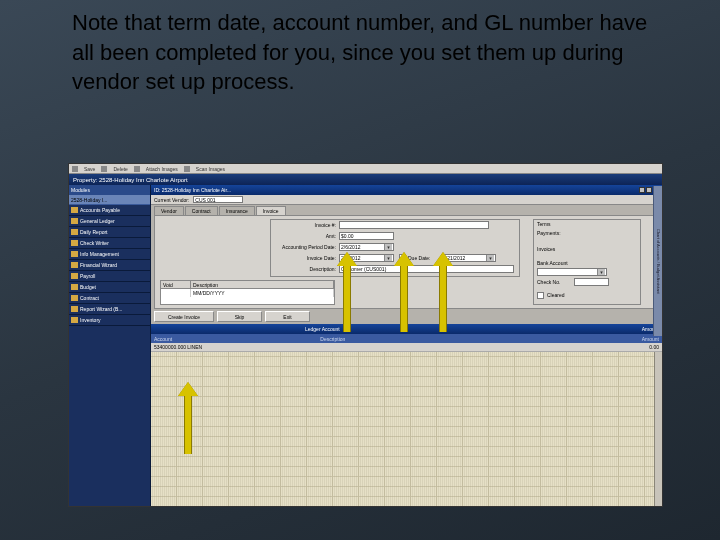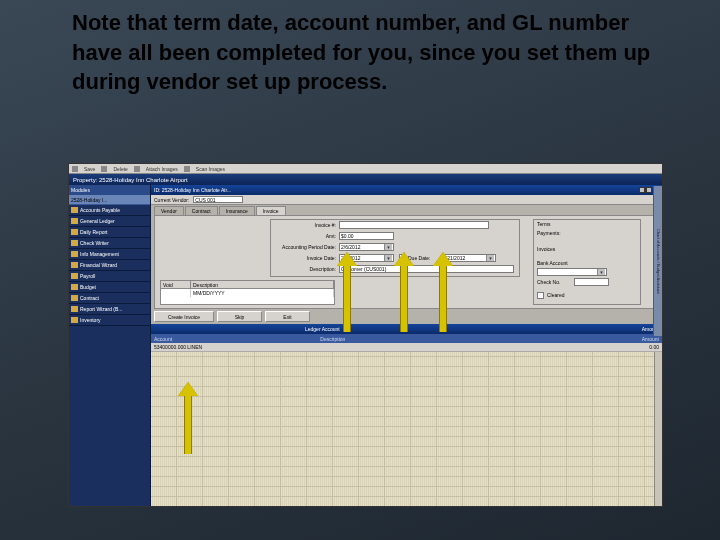--- a/index.html
+++ b/index.html
@@ -4,21 +4,21 @@
 <style>
   * { box-sizing: border-box; margin: 0; padding: 0; }
   body {
     width: 720px; height: 540px;
     background: linear-gradient(160deg, #3a4856 0%, #2a3540 50%, #1e2730 100%);
     font-family: Verdana, Arial, sans-serif;
     position: relative; overflow: hidden;
   }
   .note {
     position: absolute; top: 8px; left: 72px; width: 580px;
-    color: #000; font-size: 22px; line-height: 1.35; font-weight: 700;
+    color: #000; font-size: 22px; line-height: 1.35; font-weight: 400;
   }
   .app {
     position: absolute; top: 163px; left: 68px; width: 595px; height: 344px;
     background: #c0c0c0; border: 1px solid #333; font-size: 6px;
     display: flex; flex-direction: column;
   }
   .toolbar-top {
     height: 10px; background: #d6d3ce; border-bottom: 1px solid #888;
     display: flex; align-items: center; padding: 0 3px; gap: 6px;
     font-size: 5px; color: #333;

